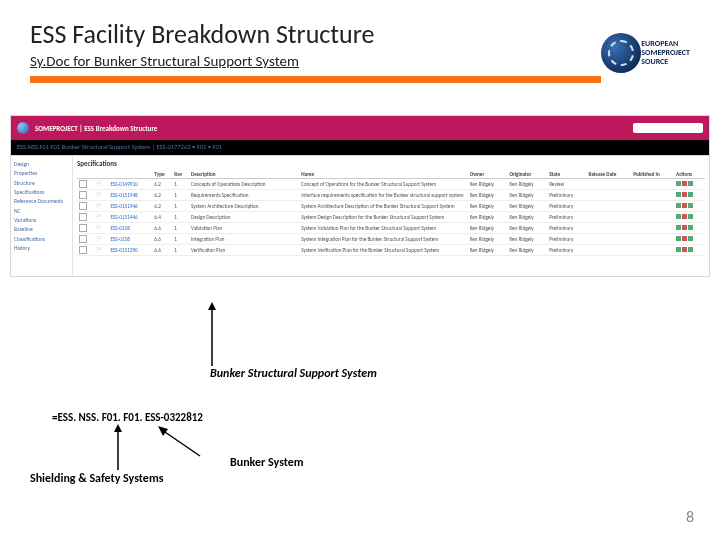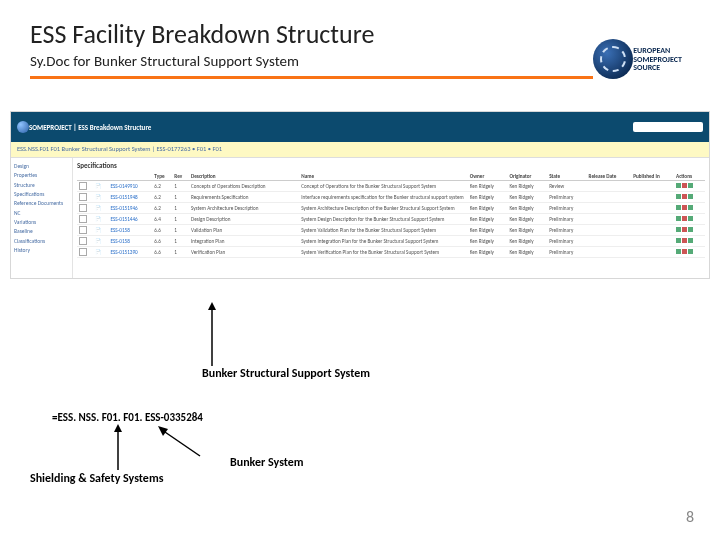--- a/index.html
+++ b/index.html
@@ -5,38 +5,39 @@
   * { box-sizing: border-box; margin: 0; padding: 0; }
   body {
     width: 720px;
     height: 540px;
     background: #fff;
     font-family: "Segoe UI", Calibri, Arial, sans-serif;
     position: relative;
     overflow: hidden;
   }
   .header {
-    padding: 18px 38px 4px 30px;
+    padding: 18px 30px 4px 30px;
     display: flex;
     justify-content: space-between;
-    align-items: flex-end;
+    align-items: center;
   }
   .title-block { flex: 1; }
   .title {
     font-size: 26px;
     font-weight: 400;
     color: #222;
   }
   .subtitle {
     font-size: 15px;
     font-weight: 400;
     color: #222;
-    border-bottom: 3px solid #f97316;
+    border-bottom: 7px solid #f97316;
     padding-bottom: 6px;
     margin-top: 2px;
+    text-decoration: underline;
   }
   .logo-block {
     display: flex;
     align-items: center;
     margin-top: 4px;
   }
   .logo-circle {
     width: 40px; height: 40px;
     border-radius: 50%;
     background: radial-gradient(circle at 35% 35%, #3a6fb5, #0a2850 80%);
@@ -55,45 +56,46 @@
     font-weight: 700;
     color: #0a2850;
     line-height: 1.1;
   }
 
   .screenshot {
     margin: 28px 10px 0 10px;
     border: 1px solid #d7d7d7;
   }
   .app-bar {
-    background: #0c4a6e;
-    height: 30px;
+    background: #be185d;
+    height: 24px;
     display: flex;
     align-items: center;
     padding: 0 6px;
+    gap: 6px;
   }
   .app-bar .globe {
     width: 12px; height: 12px; border-radius: 50%;
     background: radial-gradient(circle at 30% 30%, #8fc3ff, #2a5fa5);
   }
   .app-bar-title {
     color: #fff; font-size: 7px; font-weight: 600;
   }
   .app-bar-search {
     margin-left: auto;
     background: #fff;
     width: 70px; height: 10px;
     border-radius: 2px;
     font-size: 6px;
     color: #999;
     padding-left: 3px;
     line-height: 10px;
   }
   .breadcrumb-row {
-    background: #fef9c3;
+    background: #000000;
     border-bottom: 1px solid #ddd;
     height: 16px;
     font-size: 6.5px;
     color: #4a6fa5;
     padding: 3px 6px;
   }
   .app-body { display: flex; min-height: 120px; }
   .sidebar {
     width: 62px;
     border-right: 1px solid #e3e3e3;
@@ -136,21 +138,21 @@
     background: #5a7; margin-right: 1px;
   }
   .tbl td.actions span.r { background: #c55; }
 
   .annot {
     position: absolute;
     font-size: 12px;
     font-weight: 700;
     color: #000;
   }
-  .annot-bss { left: 202px; top: 366px; }
+  .annot-bss { left: 210px; top: 366px; font-style: italic; }
   .annot-code { left: 52px; top: 411px; font-size: 11px; }
   .annot-bs  { left: 198px; top: 455px; margin-left: 32px; }
   .annot-sss { left: 30px; top: 471px; }
 
   .arrow { position: absolute; pointer-events: none; }
   .page-num {
     position: absolute;
     right: 26px;
     bottom: 14px;
     color: #888;
@@ -326,21 +328,21 @@
     </div>
   </div>
 </div>
 
 <div class="annot annot-bss">Bunker Structural Support System</div>
 <svg class="arrow" style="left:200px; top:302px;" width="20" height="66">
   <line x1="12" y1="64" x2="12" y2="6" stroke="#000" stroke-width="1.5"></line>
   <polygon points="12,0 8,8 16,8" fill="#000"></polygon>
 </svg>
 
-<div class="annot annot-code">=ESS. NSS. F01. F01. ESS-0335284</div>
+<div class="annot annot-code">=ESS. NSS. F01. F01. ESS-0322812</div>
 
 <svg class="arrow" style="left:154px; top:424px;" width="48" height="34">
   <line x1="46" y1="32" x2="8" y2="6" stroke="#000" stroke-width="1.5"></line>
   <polygon points="4,2 14,5 9,12" fill="#000"></polygon>
 </svg>
 <div class="annot annot-bs">Bunker System</div>
 
 <svg class="arrow" style="left:108px; top:424px;" width="20" height="48">
   <line x1="10" y1="46" x2="10" y2="6" stroke="#000" stroke-width="1.5"></line>
   <polygon points="10,0 6,8 14,8" fill="#000"></polygon>

